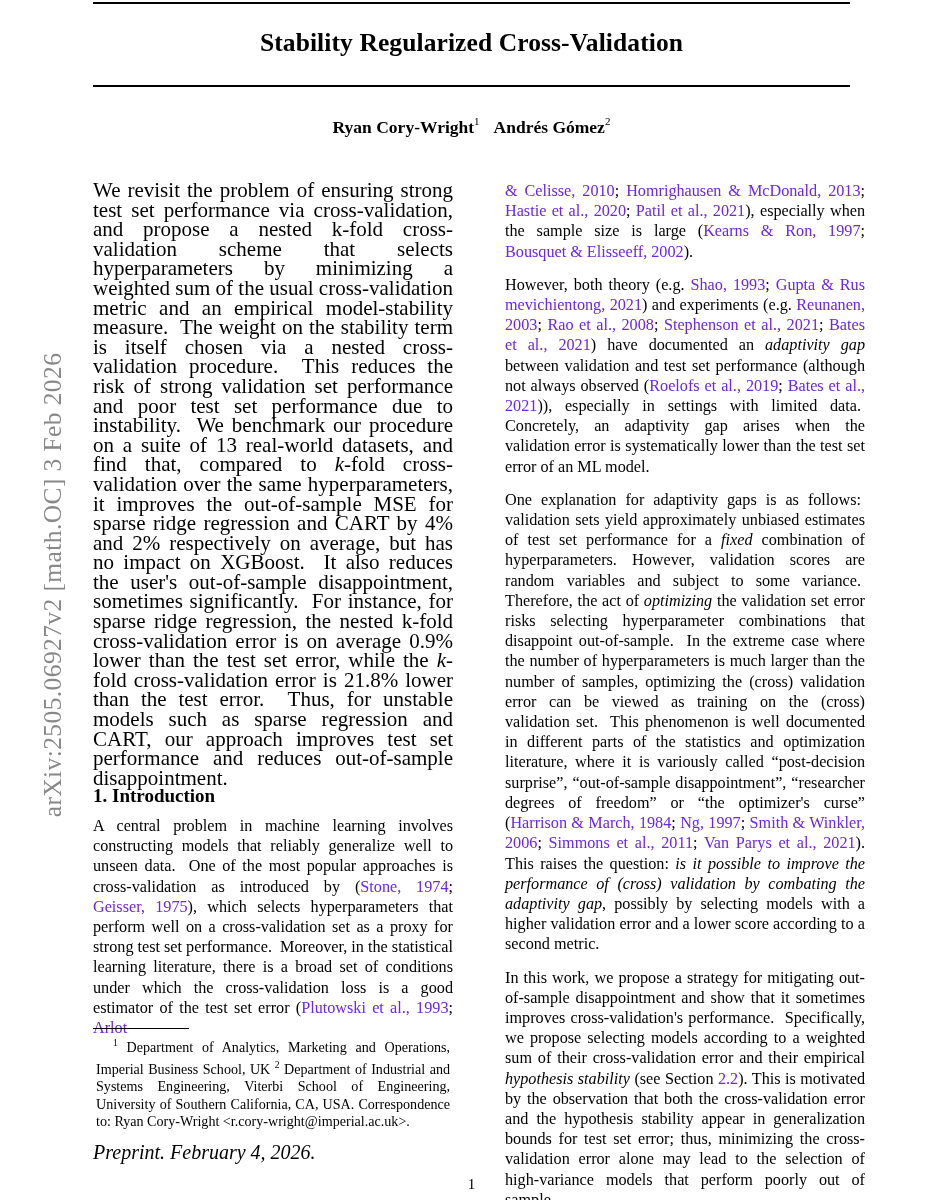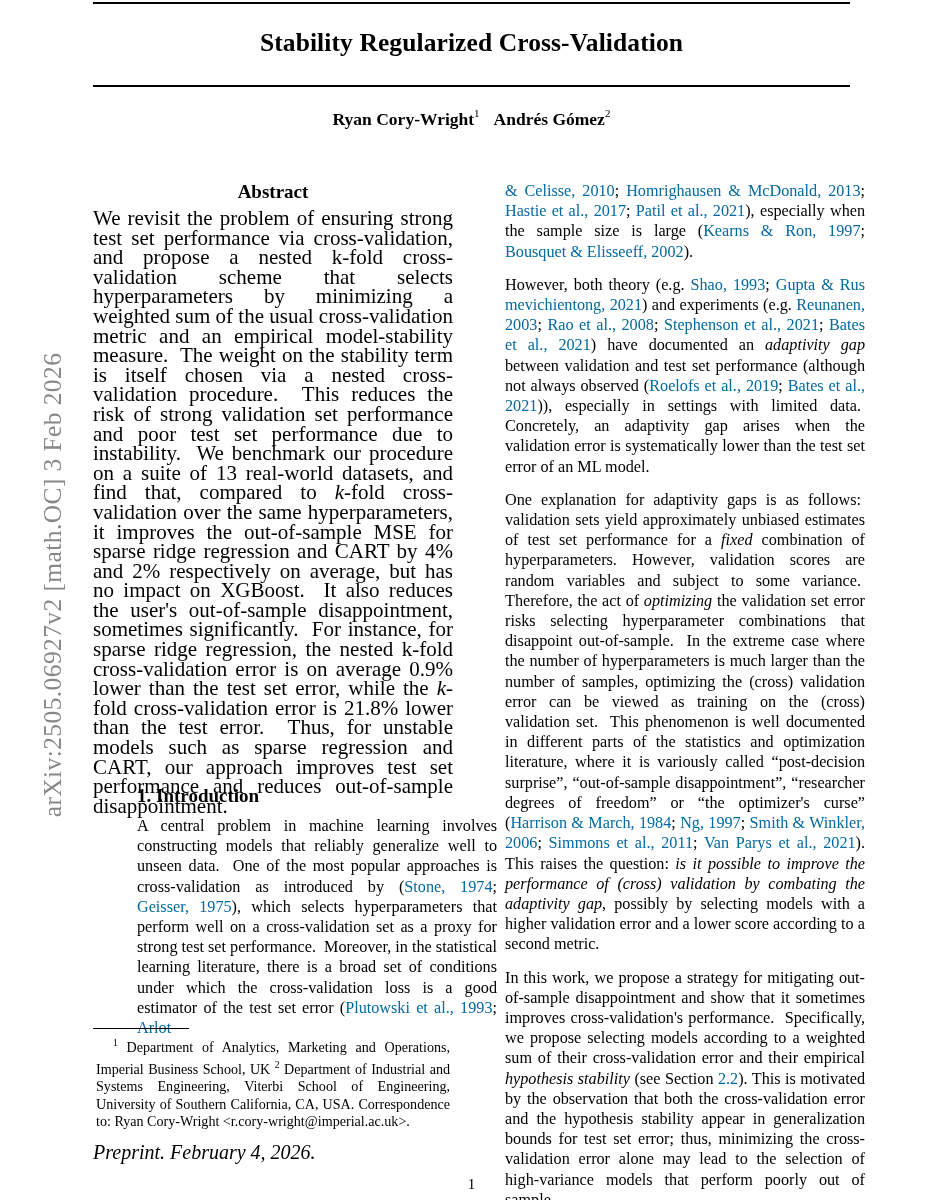--- a/index.html
+++ b/index.html
@@ -58,21 +58,21 @@
     width: 757px;
     text-align: center;
     font-size: 25.5px;
     font-weight: bold;
     letter-spacing: 0.1px;
   }
 
   #authors {
     position: absolute;
     left: 0;
-    top: 108px;
+    top: 116px;
     width: 757px;
     text-align: center;
     font-size: 17.5px;
     font-weight: bold;
   }
   #authors .sup {
     font-size: 11px;
     vertical-align: super;
     font-weight: normal;
     position: relative;
@@ -116,32 +116,31 @@
     text-align: left;
     line-height: 22px;
   }
 
   p.para {
     margin: 0 0 13px 0;
     text-align: justify;
   }
   p.para:last-of-type { margin-bottom: 0; }
 
-  .cite { color: #0369a1; }
+  .cite { color: #6d28d9; }
   .it { font-style: italic; }
 
   
   #intro-block {
     position: absolute;
     left: 0;
     top: 785px;
     width: 360px;
     font-size: 16.2px;
     line-height: 20.2px;
-    margin-left: 44px;
   }
 
   
   #footnote-area {
     position: absolute;
     left: 0;
     top: 1028px;
     width: 360px;
   }
   #footnote-rule {
@@ -190,21 +189,20 @@
   <div id="rule-2" class="rule-top"></div>
 
   <div id="paper-title">Stability Regularized Cross-Validation</div>
 
   <div id="authors">
     <span>Ryan Cory-Wright</span><span class="sup">1</span><span class="auth-gap"></span><span>Andrés Gómez</span><span class="sup">2</span>
   </div>
 
   <div class="col" id="col-left">
 
-    <h2 class="abstract-head">Abstract</h2>
 
     <div class="abstract-body">
       We revisit the problem of ensuring strong test set performance via cross-validation, and propose a nested k-fold cross-validation scheme that se​lects hyperparameters by minimizing a weighted sum of the usual cross-validation metric and an empirical model-stability measure.&nbsp; The weight on the stability term is itself chosen via a nested cross-validation procedure.&nbsp; This reduces the risk of strong validation set performance and poor test set performance due to instability.&nbsp; We benchmark our procedure on a suite of 13 real-world datasets, and find that, compared to <span class="it">k</span>-fold cross-validation over the same hyperparameters, it improves the out-of-sample MSE for sparse ridge regression and CART by 4% and 2% respectively on average, but has no impact on XGBoost.&nbsp; It also reduces the user's out-of-sample disappointment, some​times significantly.&nbsp; For instance, for sparse ridge regression, the nested k-fold cross-validation er​ror is on average 0.9% lower than the test set error, while the <span class="it">k</span>-fold cross-validation error is 21.8% lower than the test error.&nbsp; Thus, for unsta​ble models such as sparse regression and CART, our approach improves test set performance and reduces out-of-sample disappointment.
     </div>
 
   </div>
 
   <div id="intro-block">
     <h2 class="section-head">1. Introduction</h2>
     <p class="para">
@@ -219,21 +217,21 @@
     </p>
   </div>
 
   <div id="preprint-line">Preprint. February 4, 2026.</div>
 
   <div id="page-number">1</div>
 
   <div class="col" id="col-right">
 
     <p class="para">
-      <span class="cite">&amp; Celisse, 2010</span>; <span class="cite">Homrighausen &amp; McDonald, 2013</span>; <span class="cite">Hastie et al., 2017</span>; <span class="cite">Patil et al., 2021</span>), especially when the sample size is large (<span class="cite">Kearns &amp; Ron, 1997</span>; <span class="cite">Bousquet &amp; Elisseeff, 2002</span>).
+      <span class="cite">&amp; Celisse, 2010</span>; <span class="cite">Homrighausen &amp; McDonald, 2013</span>; <span class="cite">Hastie et al., 2020</span>; <span class="cite">Patil et al., 2021</span>), especially when the sample size is large (<span class="cite">Kearns &amp; Ron, 1997</span>; <span class="cite">Bousquet &amp; Elisseeff, 2002</span>).
     </p>
 
     <p class="para">
       However, both theory (e.g. <span class="cite">Shao, 1993</span>; <span class="cite">Gupta &amp; Rus​mevichientong, 2021</span>) and experiments (e.g. <span class="cite">Reunanen, 2003</span>; <span class="cite">Rao et al., 2008</span>; <span class="cite">Stephenson et al., 2021</span>; <span class="cite">Bates et al., 2021</span>) have documented an <span class="it">adaptivity gap</span> between valida​tion and test set performance (although not always observed (<span class="cite">Roelofs et al., 2019</span>; <span class="cite">Bates et al., 2021</span>)), especially in set​tings with limited data.&nbsp; Concretely, an adaptivity gap arises when the validation error is systematically lower than the test set error of an ML model.
     </p>
 
     <p class="para">
       One explanation for adaptivity gaps is as follows:&nbsp; valida​tion sets yield approximately unbiased estimates of test set performance for a <span class="it">fixed</span> combination of hyperparameters. However, validation scores are random variables and subject to some variance.&nbsp; Therefore, the act of <span class="it">optimizing</span> the vali​dation set error risks selecting hyperparameter combinations that disappoint out-of-sample.&nbsp; In the extreme case where the number of hyperparameters is much larger than the num​ber of samples, optimizing the (cross) validation error can be viewed as training on the (cross) validation set.&nbsp; This phenomenon is well documented in different parts of the statistics and optimization literature, where it is variously called “post-decision surprise”, “out-of-sample disappoint​ment”, “researcher degrees of freedom” or “the optimizer's curse” (<span class="cite">Harrison &amp; March, 1984</span>; <span class="cite">Ng, 1997</span>; <span class="cite">Smith &amp; Win​kler, 2006</span>; <span class="cite">Simmons et al., 2011</span>; <span class="cite">Van Parys et al., 2021</span>). This raises the question: <span class="it">is it possible to improve the per​formance of (cross) validation by combating the adaptivity gap</span>, possibly by selecting models with a higher validation error and a lower score according to a second metric.
     </p>
 

